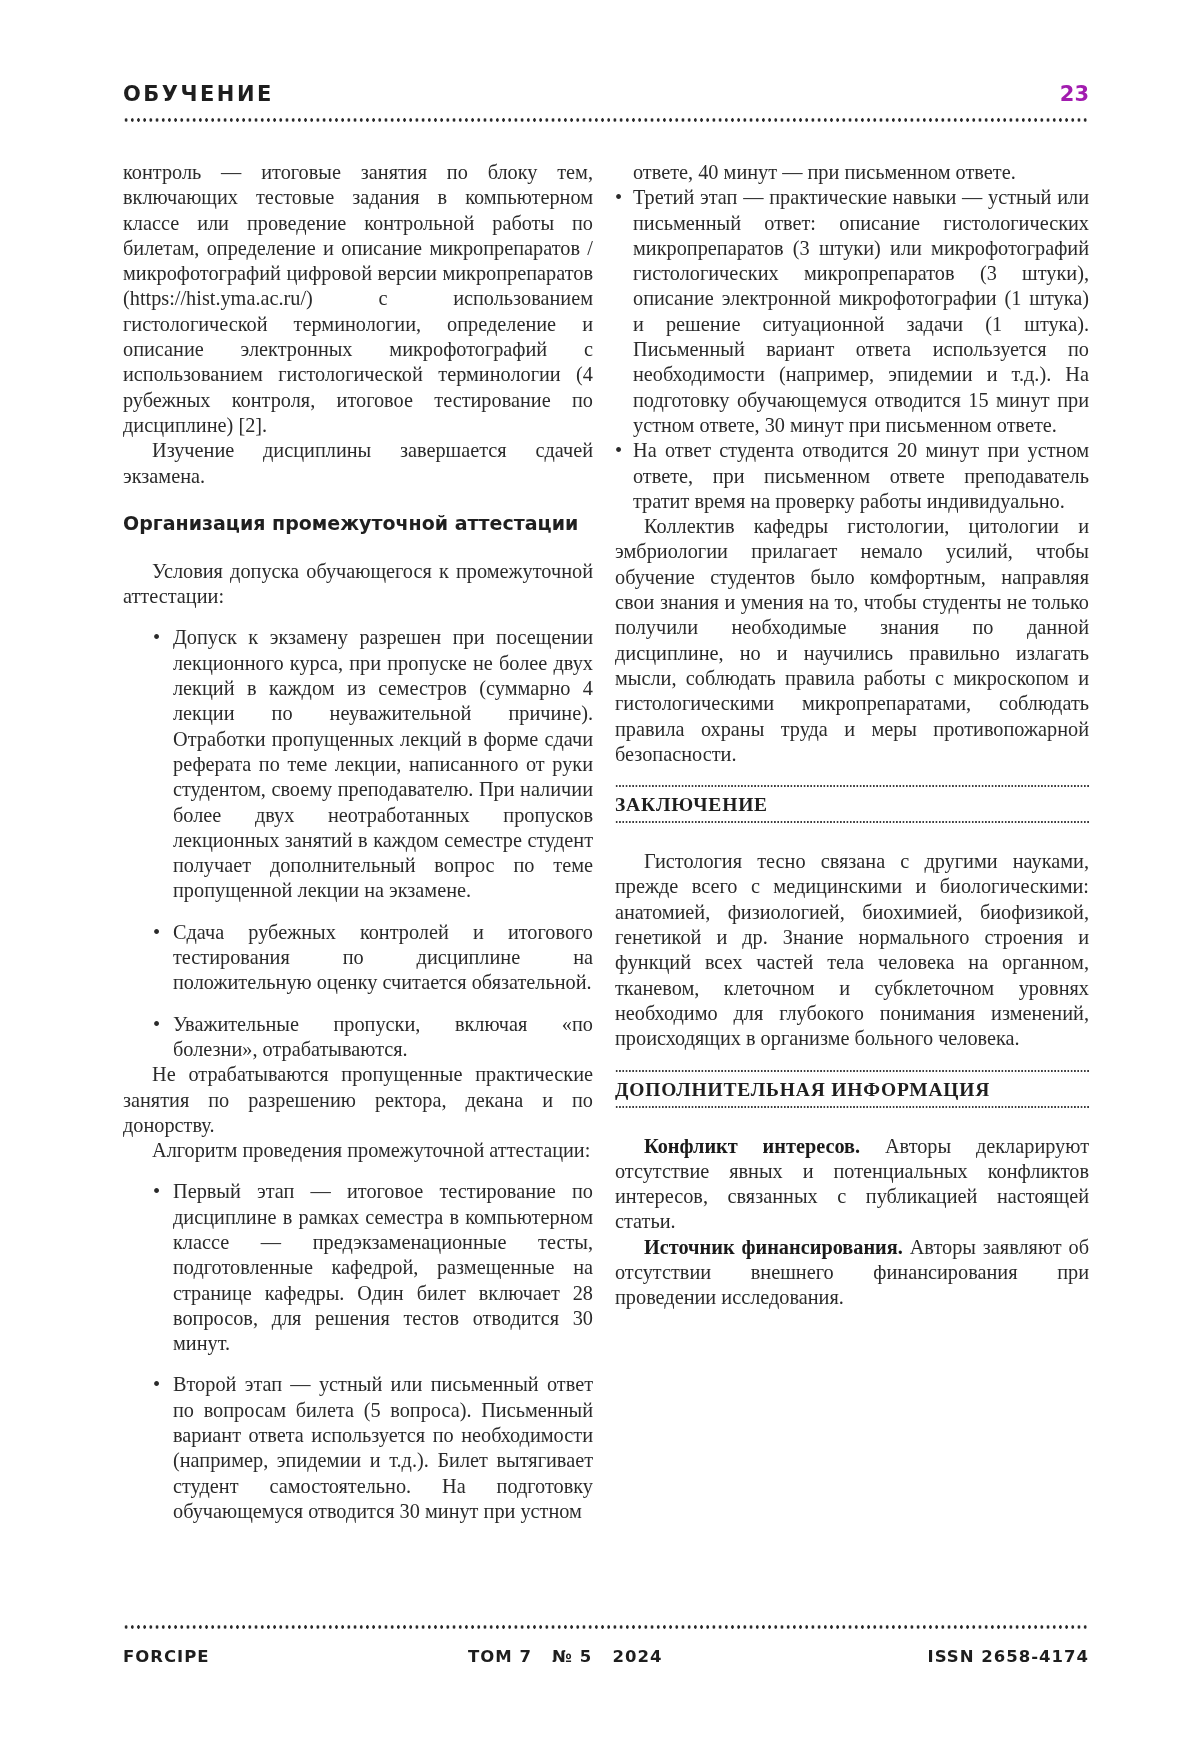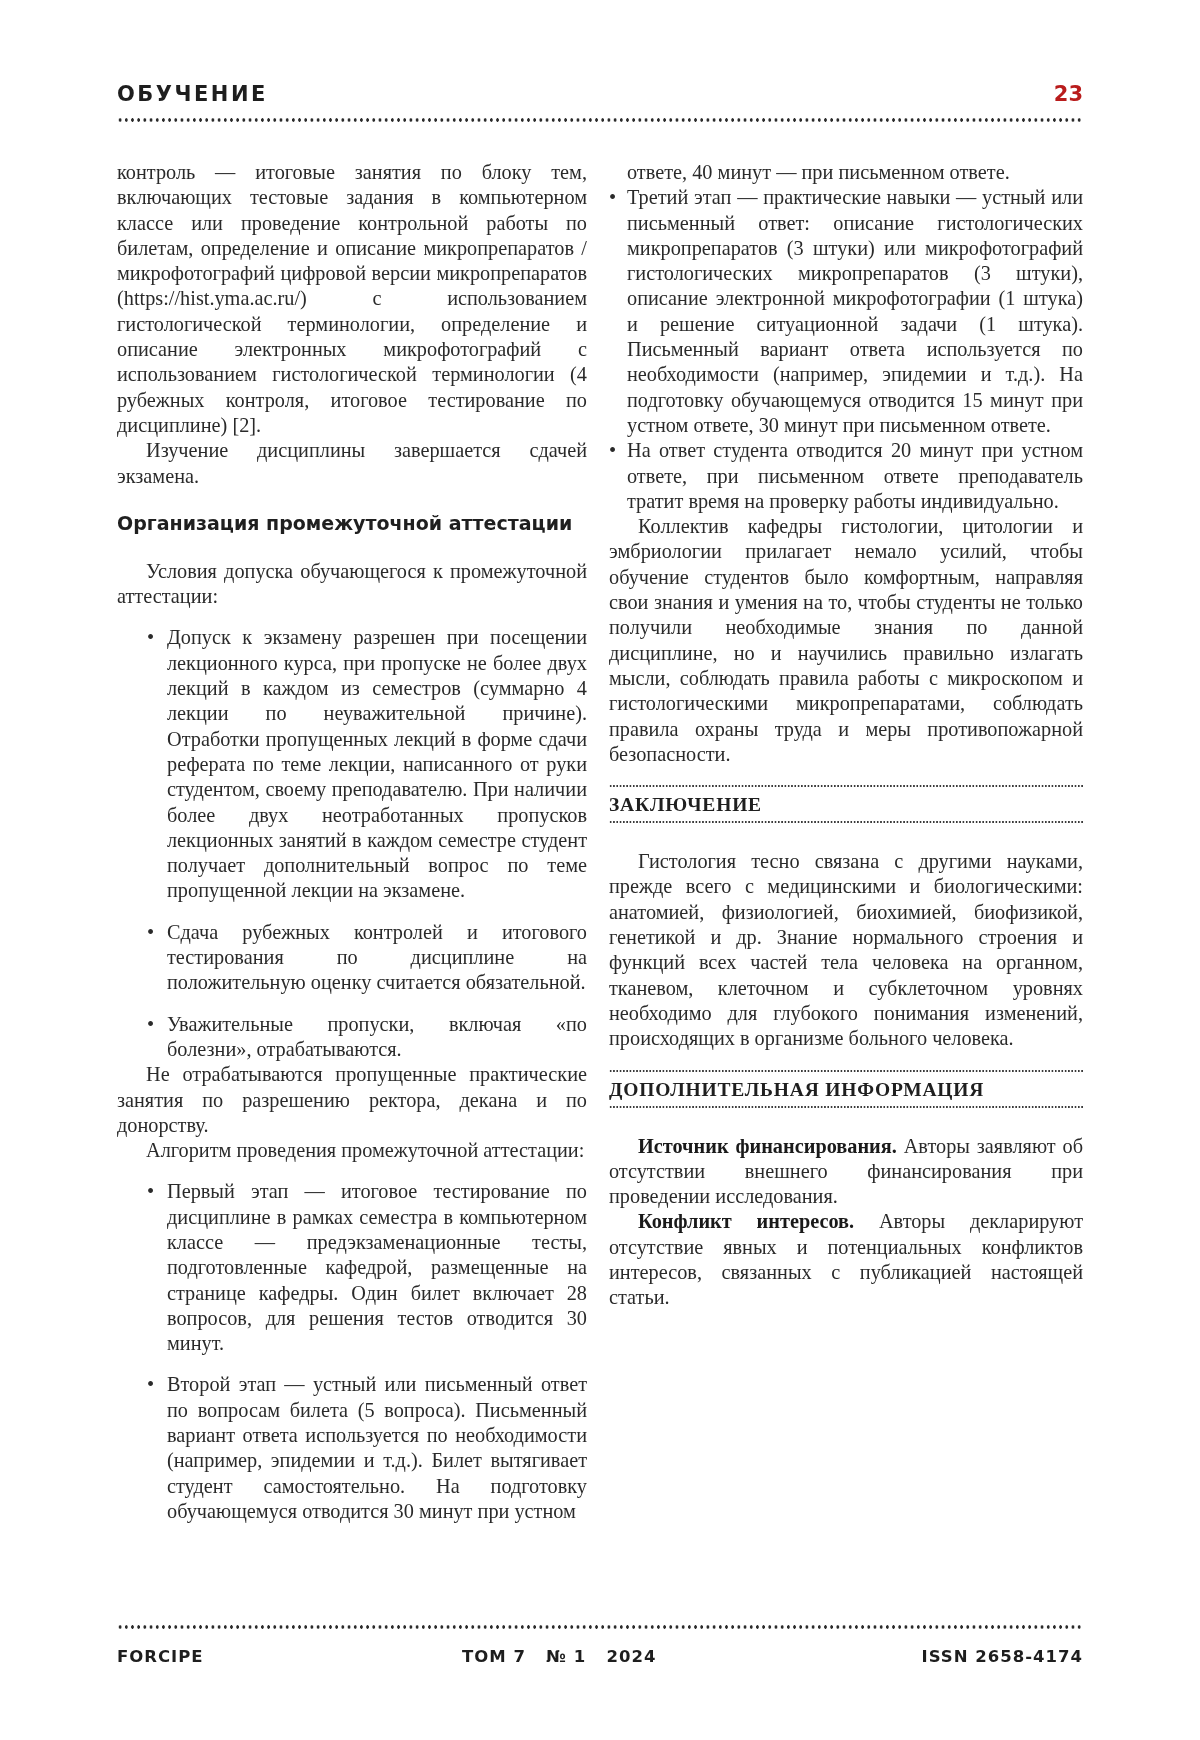--- a/index.html
+++ b/index.html
@@ -1,21 +1,21 @@
 <!DOCTYPE html>
 <html><head>
 <meta charset="utf-8">
 <style>
   html, body { margin: 0; padding: 0; background: #ffffff; }
   body { width: 1200px; height: 1740px; position: relative; overflow: hidden; color: #2a2a2a; }
-  .page { position: absolute; left: 117px; top: 0; width: 966px; height: 1686px; }
+  .page { position: absolute; left: 123px; top: 0; width: 966px; height: 1686px; }
 
   .running-header { position: absolute; top: 82px; left: 0; width: 966px; height: 30px; }
   .section-label { position: absolute; left: 0; top: 0; font-family: "DejaVu Sans", sans-serif; font-weight: bold; font-size: 21px; letter-spacing: 2.5px; color: #1e1e1e; }
-  .page-number { position: absolute; right: 0; top: 0; font-family: "DejaVu Sans", sans-serif; font-weight: bold; font-size: 21px; color: #b91c1c; }
+  .page-number { position: absolute; right: 0; top: 0; font-family: "DejaVu Sans", sans-serif; font-weight: bold; font-size: 21px; color: #a21caf; }
   .dots-heavy { position: absolute; left: 0; width: 966px; height: 4px;
     background-image: radial-gradient(circle, #2b2b2b 1.6px, transparent 1.8px);
     background-size: 6.2px 4px; background-repeat: repeat-x; }
   .dots-light { height: 2px; width: 100%;
     background-image: radial-gradient(circle, #3a3a3a 0.9px, transparent 1.1px);
     background-size: 3.3px 2px; background-repeat: repeat-x; }
 
   .col { position: absolute; top: 160px; font-family: "Liberation Serif", serif; font-size: 20.3px; line-height: 25.3px; text-align: justify; color: #2a2a2a; }
   .col-left { left: 0; width: 470px; }
   .col-right { left: 492px; width: 474px; top: 160px; }
@@ -84,26 +84,26 @@
       <div class="title">ЗАКЛЮЧЕНИЕ</div>
       <div class="dots-light"></div>
     </div>
     <p class="indent after-head">Гистология тесно связана с другими науками, прежде всего с медицинскими и биологическими: анатомией, физиологией, биохимией, биофизикой, генетикой и др. Знание нормального строения и функций всех частей тела человека на органном, тканевом, клеточном и субклеточном уровнях необходимо для глубокого понимания изменений, происходящих в организме больного человека.</p>
 
     <div class="section-head">
       <div class="dots-light"></div>
       <div class="title">ДОПОЛНИТЕЛЬНАЯ ИНФОРМАЦИЯ</div>
       <div class="dots-light"></div>
     </div>
+    <p class="indent"><b class="lead">Конфликт интересов.</b><span> Авторы декларируют отсутствие явных и потенциальных конфликтов интересов, связанных с публикацией настоящей статьи.</span></p>
     <p class="indent"><b class="lead">Источник финансирования.</b><span> Авторы заявляют об отсутствии внешнего финансирования при проведении исследования.</span></p>
-    <p class="indent"><b class="lead">Конфликт интересов.</b><span> Авторы декларируют отсутствие явных и потенциальных конфликтов интересов, связанных с публикацией настоящей статьи.</span></p>
   </div>
 
   <div class="running-footer">
     <div class="dots-heavy" style="top:0;"></div>
     <div class="footer-row">
       <span class="journal-name">FORCIPE</span>
-      <span class="issue" style="white-space:pre;">ТОМ 7   № 1   2024</span>
+      <span class="issue" style="white-space:pre;">ТОМ 7   № 5   2024</span>
       <span class="issn">ISSN 2658-4174</span>
     </div>
   </div>
 
 </div>
 
 </body></html>

